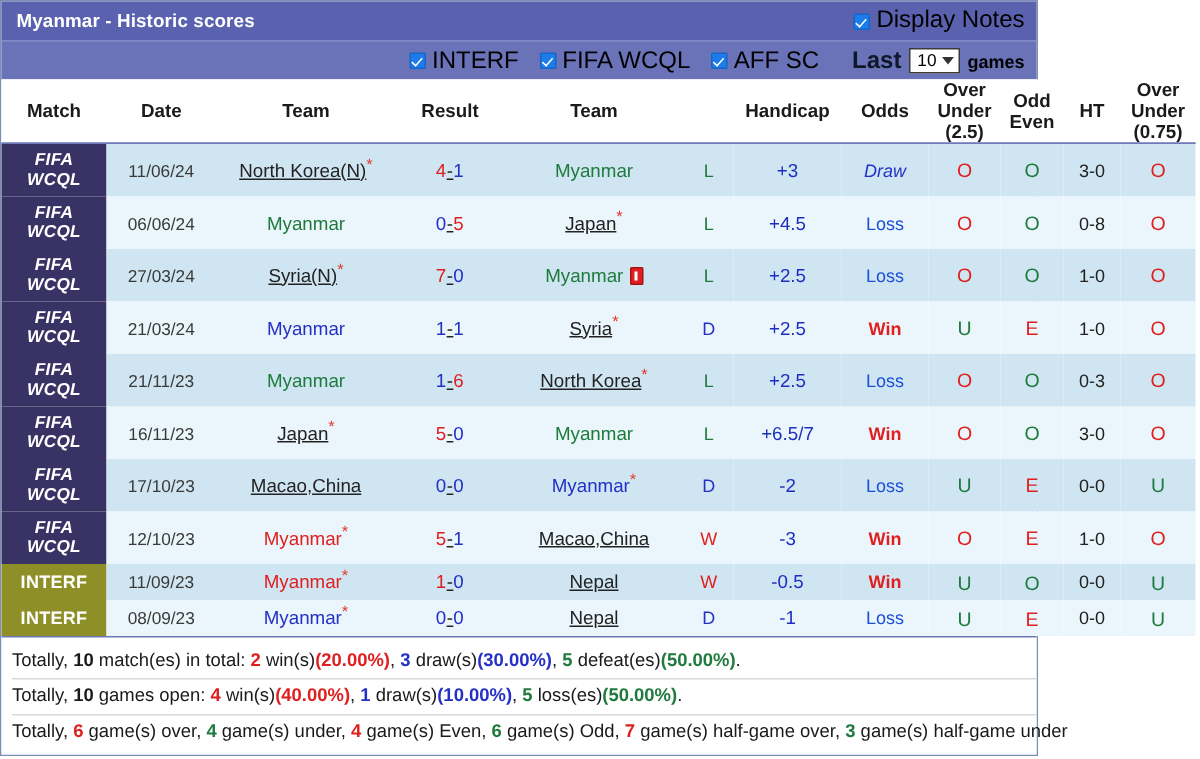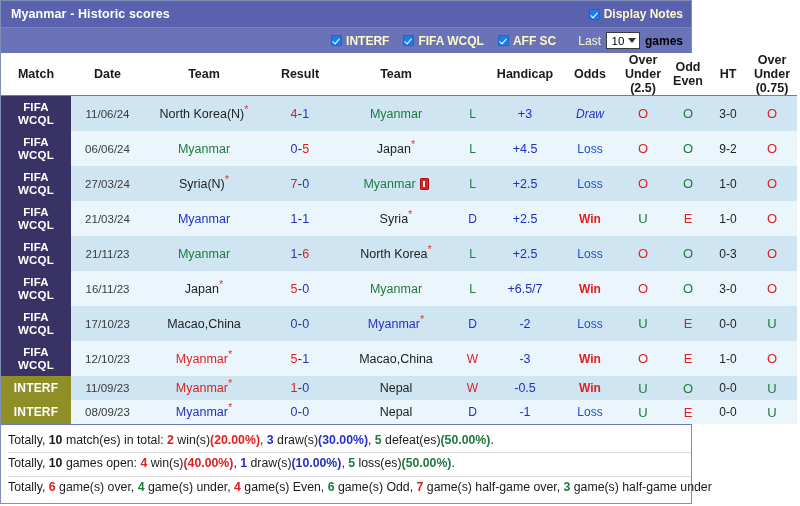--- a/index.html
+++ b/index.html
@@ -36,33 +36,33 @@
     border-radius:1px;position:relative;
     box-sizing:border-box;
   }
   .chk:after{
     content:"";position:absolute;
     left:2px;top:1px;width:3px;height:6px;
     border:solid #ffffff;border-width:0 1.6px 1.6px 0;
     transform:rotate(42deg);
   }
   .chklabel{
-    color:#fef9c3;font-weight:bold;font-size:12px;
+    color:#000000;font-weight:normal;font-size:16px;
     margin-left:4px;
   }
   .filterbar{
     height:26px;flex:0 0 26px;
     background:#6a72b8;
     display:flex;align-items:center;justify-content:flex-end;
     padding:0 8px 0 10px;
     box-sizing:border-box;
     border-top:1px solid #7b83c4;
   }
   .fgrp{display:flex;align-items:center;margin-left:14px;}
-  .lastlbl{color:#fef9c3;font-weight:normal;font-size:12px;margin-left:22px;}
+  .lastlbl{color:#0f172a;font-weight:bold;font-size:16px;margin-left:22px;}
   .sel{
     margin-left:5px;
     background:#ffffff;border:1px solid #3a3a3a;
     height:17px;min-width:34px;
     display:flex;align-items:center;justify-content:center;
     font-size:11.5px;color:#000;padding:0 2px 0 4px;
     box-sizing:border-box;
   }
   .sel .caret{
     margin-left:4px;width:0;height:0;
@@ -85,21 +85,21 @@
     padding:0;height:35px;
     text-align:center;vertical-align:middle;
     font-size:12px;
   }
   tr.r-even td{background:#cfe6f2;}
   tr.r-odd  td{background:#eaf6fb;}
   td.matchcell{
     color:#ffffff;font-weight:bold;font-size:11.5px;
     line-height:1.08;letter-spacing:.2px;
   }
-  td.matchcell.wcql{background:#393264 !important;}
+  td.matchcell.wcql{background:#393264 !important;font-style:italic;}
   td.matchcell.interf{background:#8f8f28 !important;}
   tr.r-interf td{height:24px;}
   tr.r-interf td.matchcell{font-size:12px;}
 
   .date{color:#3a3a3a;font-size:11.5px;}
   .team{font-size:12.5px;}
   .star{color:#e03a2f;font-size:11px;vertical-align:super;line-height:0;}
   .redcard{
     display:inline-block;width:9px;height:12px;
     background:#e02020;border:1px solid #a81414;
@@ -108,21 +108,21 @@
   }
   .redcard:after{
     content:"";position:absolute;left:2.5px;top:2px;
     width:2px;height:6px;background:#ffffff;
   }
   .res{font-size:12.5px;letter-spacing:.3px;}
   .hcap{color:#1d2fc0;font-size:12.5px;}
   .c-red{color:#e02020;}
   .c-blue{color:#2430c6;}
   .c-green{color:#1f7a3d;}
-  .c-dark{color:#222222;}
+  .c-dark{color:#222222;text-decoration:underline;}
   .c-win{color:#e02020;font-weight:bold;}
   .c-loss{color:#1d4ed8;}
   .c-draw{color:#2430c6;font-style:italic;}
   .ou{font-size:13px;}
   .ht{color:#222;font-size:12px;margin-top:36px;}
 
   
   .notes{
     flex:0 0 auto;
     border-top:1px solid #6f78b8;
@@ -241,21 +241,21 @@
             </td>
             <td><span class="date">06/06/24</span></td>
             <td><span class="team c-green">Myanmar</span></td>
             <td><span class="res c-blue">0</span><span class="res c-dark">-</span><span class="res c-red">5</span></td>
             <td><span class="team c-dark">Japan</span><span class="star">*</span></td>
             <td><span class="c-green">L</span></td>
             <td><span class="hcap">+4.5</span></td>
             <td><span class="c-loss">Loss</span></td>
             <td><span class="ou c-red">O</span></td>
             <td><span class="ou c-green">O</span></td>
-            <td><span class="ht">9-2</span></td>
+            <td><span class="ht">0-8</span></td>
             <td><span class="ou c-red">O</span></td>
           </tr>
           <tr class="r-even">
             <td class="matchcell wcql">
               <div>FIFA</div>
               <div>WCQL</div>
             </td>
             <td><span class="date">27/03/24</span></td>
             <td><span class="team c-dark">Syria(N)</span><span class="star">*</span></td>
             <td><span class="res c-red">7</span><span class="res c-dark">-</span><span class="res c-blue">0</span></td>

